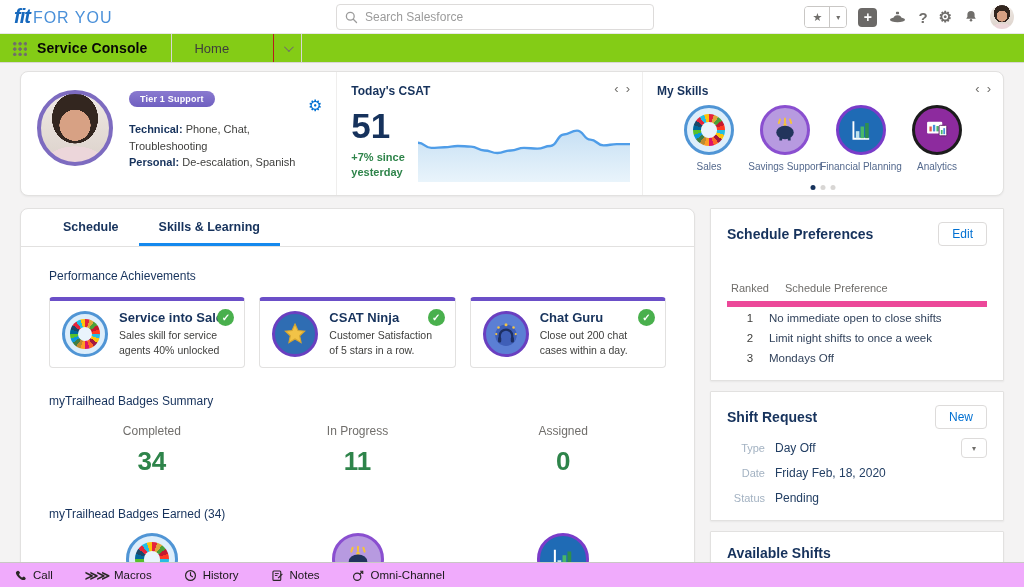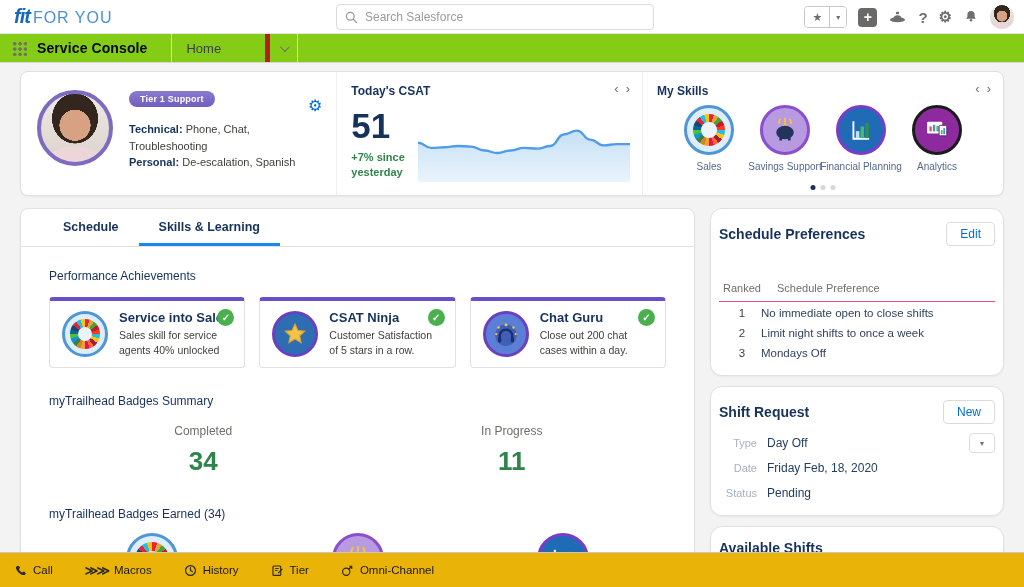--- a/index.html
+++ b/index.html
@@ -26,21 +26,21 @@
   .avatar-art { background:
       radial-gradient(ellipse 23% 23% at 50% 46%, #d7a184 99%, transparent),
       radial-gradient(ellipse 34% 37% at 50% 36%, #33261f 99%, transparent),
       radial-gradient(ellipse 40% 20% at 50% 97%, #ecd6da 99%, transparent),
       linear-gradient(#efe9e4, #dcd2cb); }
 
   
   .navbar { position:absolute; top:34px; left:0; right:0; height:29px; background:#84cc16; border-bottom:1px solid #d8d6d4; display:flex; align-items:center; }
   .waffle { width:15px; height:15px; margin-left:12px; background-image:radial-gradient(circle,#706e6b 1.6px,transparent 1.9px); background-size:5.4px 5.4px; }
   .appname { font-size:14px; color:#080707; margin-left:10px; font-weight:bold; letter-spacing:.1px; }
-  .tabhome { margin-left:24px; height:100%; display:flex; align-items:center; border-left:1px solid #d8d6d4; border-right:5px solid #b91c1c; padding:0 44px 0 14px; font-size:13px; color:#3e3e3c; }
+  .tabhome { margin-left:24px; height:100%; display:flex; align-items:center; border-left:1px solid #d8d6d4; border-right:1px solid #b91c1c; padding:0 44px 0 22px; font-size:13px; color:#3e3e3c; }
   .tabdrop { height:100%; width:28px; display:flex; align-items:center; justify-content:center; border-right:1px solid #d8d6d4; }
   .chev { width:7px; height:7px; border-right:1.6px solid #706e6b; border-bottom:1.6px solid #706e6b; transform:rotate(45deg) translateY(-2px); }
 
   
   .content { position:absolute; top:63px; left:0; right:0; bottom:25px; overflow:hidden; padding:8px 20px 0; }
   .card { background:#fff; border:1px solid #e2e1e0; border-radius:8px; box-shadow:0 1px 2px rgba(0,0,0,.05); }
 
   
   .topband { height:125px; display:flex; }
   .sec { position:relative; padding:12px 14px; }
@@ -99,37 +99,37 @@
   .sumcol { flex:1; text-align:center; }
   .sumcol .lbl { font-size:12px; color:#706e6b; }
   .sumcol .val { font-size:26px; font-weight:bold; color:#2e844a; margin-top:8px; }
   .mt26 { margin-top:26px; }
   .mt30 { margin-top:30px; }
   .earnedrow { display:flex; margin-top:12px; }
   .earnedcol { flex:1; display:flex; justify-content:center; }
 
   
   .rightcol { width:294px; display:flex; flex-direction:column; gap:10px; }
-  .rcard { border-radius:12px; padding:13px 8px; }
+  .rcard { border-radius:1px; padding:13px 16px; }
   .rhead { display:flex; align-items:center; justify-content:space-between; }
   .rtitle { font-size:14px; font-weight:bold; color:#16325c; }
   .btn { border:1px solid #dddbda; border-radius:4px; background:#fff; color:#0070d2; font-size:12px; padding:4px 13px; font-family:"Liberation Sans",sans-serif; }
   .spt { margin-top:10px; }
-  .spt .thead { display:flex; font-size:11px; color:#706e6b; padding-bottom:7px; border-bottom:1px solid #ec4899;margin-top:36px; }
+  .spt .thead { display:flex; font-size:11px; color:#706e6b; padding-bottom:7px; border-bottom:6px solid #ec4899;margin-top:36px; }
   .spt .c1 { width:58px; text-align:left; padding-left:4px; }
   .spt .row { display:flex; padding:5px 0 3px; font-size:11.5px; color:#32435c; }
   .spt .row .c1 { text-align:center; width:42px; color:#3e3e3c; }
   .fields { margin-top:10px; display:flex; flex-direction:column; gap:7px; }
   .frow { display:flex; align-items:center; min-height:18px; position:relative; }
   .flabel { width:38px; text-align:right; font-size:11px; color:#a3b2c2; margin-right:10px; flex:0 0 auto; }
   .fvalue { font-size:12px; color:#223e63; }
   .fdrop { position:absolute; right:0; top:-1px; width:26px; height:20px; border:1px solid #dddbda; border-radius:4px; background:#fff; display:flex; align-items:center; justify-content:center; font-size:8px; color:#706e6b; }
 
   
-  .utilbar { position:absolute; bottom:0; left:0; right:0; height:35px; background:#eab308; border-top:1px solid #c9c7c5; display:flex; align-items:center; padding-left:14px; gap:32px; }
+  .utilbar { position:absolute; bottom:0; left:0; right:0; height:25px; background:#f0abfc; border-top:1px solid #c9c7c5; display:flex; align-items:center; padding-left:14px; gap:32px; }
   .uitem { display:flex; align-items:center; gap:6px; font-size:11.5px; color:#181818; }
   .uitem svg { display:block; }
   .macroglyph { font-size:13px; font-weight:bold; color:#2b2826; line-height:1; letter-spacing:-2px; }
 </style>
 </head>
 <body>
 
 <div class="gheader">
   <div class="logo">
     <span class="fit">fit</span>
@@ -331,20 +331,24 @@
         <div class="h12 mt26">myTrailhead Badges Summary</div>
         <div class="sumrow">
           <div class="sumcol">
             <div class="lbl">Completed</div>
             <div class="val">34</div>
           </div>
           <div class="sumcol">
             <div class="lbl">In Progress</div>
             <div class="val">11</div>
           </div>
+          <div class="sumcol">
+            <div class="lbl">Assigned</div>
+            <div class="val">0</div>
+          </div>
         </div>
 
         <div class="h12 mt30">myTrailhead Badges Earned (34)</div>
         <div class="earnedrow">
           <div class="earnedcol">
               <span class="badge b52 sales">
                 <span class="wheel"></span>
               </span>
             </div>
           <div class="earnedcol">
@@ -461,21 +465,21 @@
       </svg>
     <span>History</span>
   </span>
   <span class="uitem">
     <svg width="13" height="13" viewBox="0 0 20 20">
         <rect x="3" y="3" width="12" height="14.5" rx="1.5" fill="none" stroke="#2b2826" stroke-width="1.7"></rect>
         <line x1="6" y1="7" x2="12" y2="7" stroke="#2b2826" stroke-width="1.4"></line>
         <line x1="6" y1="10" x2="10" y2="10" stroke="#2b2826" stroke-width="1.4"></line>
         <line x1="11" y1="14" x2="17.5" y2="7.5" stroke="#2b2826" stroke-width="2"></line>
       </svg>
-    <span>Tier</span>
+    <span>Notes</span>
   </span>
   <span class="uitem">
     <svg width="13" height="13" viewBox="0 0 20 20">
         <circle cx="8" cy="12" r="5.6" fill="none" stroke="#2b2826" stroke-width="1.8"></circle>
         <path d="M12.5 3.5 h4 v4" fill="none" stroke="#2b2826" stroke-width="1.8"></path>
         <line x1="16.2" y1="3.8" x2="11.5" y2="8.5" stroke="#2b2826" stroke-width="1.8"></line>
       </svg>
     <span>Omni-Channel</span>
   </span>
 </div>

